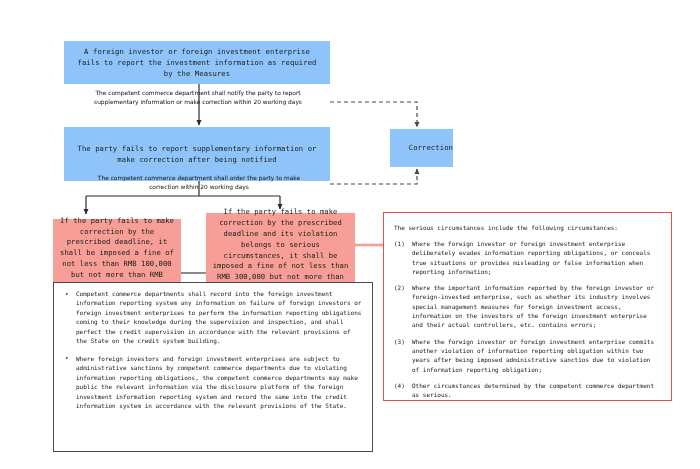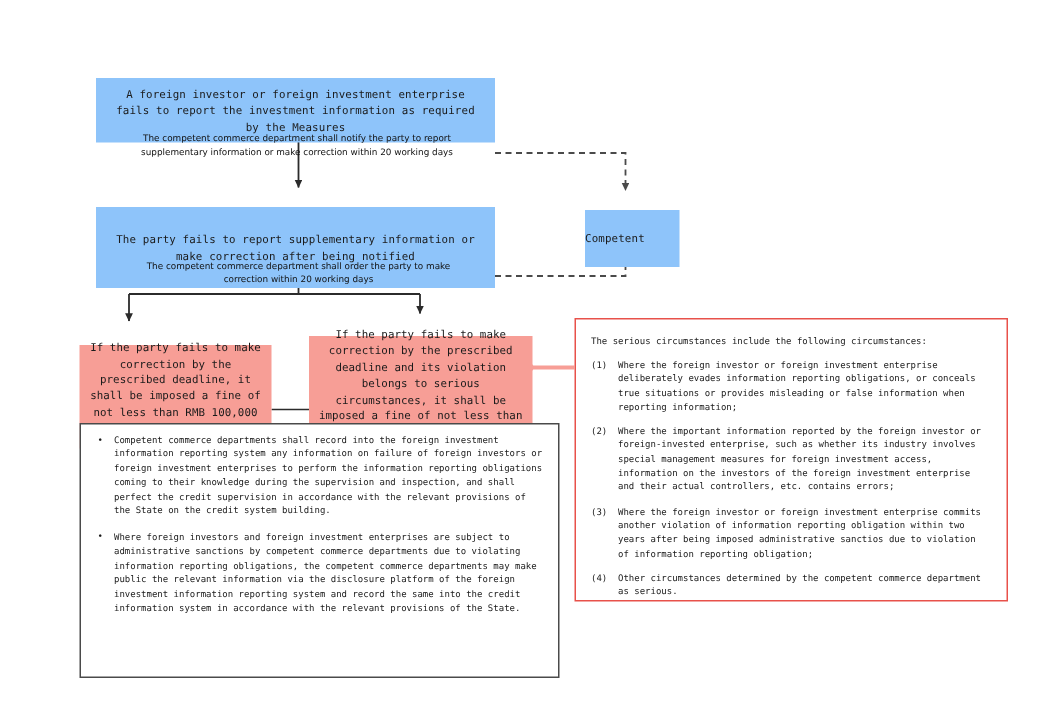--- a/index.html
+++ b/index.html
@@ -18,25 +18,24 @@
     position: absolute;
     left: 0; top: 0;
     width: 700px;
     height: 469px;
   }
   .node {
     position: absolute;
     box-sizing: border-box;
     display: flex;
     align-items: center;
-    justify-content: flex-start;
+    justify-content: flex-end;
     text-align: center;
     white-space: pre-line;
     color: #1a1a1a;
-    margin-top: 11px;
   }
   .blue {
     background: #8ec4fa;
     font-family: "DejaVu Sans Mono", monospace;
     font-size: 7.2px;
     line-height: 1.55;
     letter-spacing: 0.1px;
   }
   .red {
     background: #f79e96;
@@ -167,21 +166,21 @@
   <span style="padding:0 8px;">A foreign investor or foreign investment enterprise fails to report the investment information as required  by the Measures</span>
 </div>
 
 <div class="edge-label" style="left:80px; top:89px; width:236px;">The competent commerce department shall notify the party to report supplementary information or make correction within 20 working days</div>
 
 <div class="node blue" style="left:64px; top:127px; width:266px; height:54px;">
   <span style="padding:0 8px;">The party fails to report supplementary information or make correction after being notified</span>
 </div>
 
 <div class="node blue" style="left:390px; top:129px; width:63px; height:38px;">
-  <span>Competent</span>
+  <span>Correction</span>
 </div>
 
 <div class="edge-label" style="left:86px; top:174px; width:226px;">The competent commerce department shall order the party to make correction within 20 working days</div>
 
 <div class="node red" style="left:53px; top:219px; width:128px; height:69px;">
   <span style="padding:0 5px;">If the party fails to make correction by the prescribed deadline, it shall be imposed a fine of not less than RMB 100,000 but not more than RMB 300,000</span>
 </div>
 
 <div class="node red" style="left:206px; top:213px; width:149px; height:75px;">
   <span style="padding:0 5px;">If the party fails to make correction by the prescribed deadline and its violation belongs to serious circumstances, it shall be imposed a fine of not less than RMB 300,000 but not more than RMB 500,000</span>

